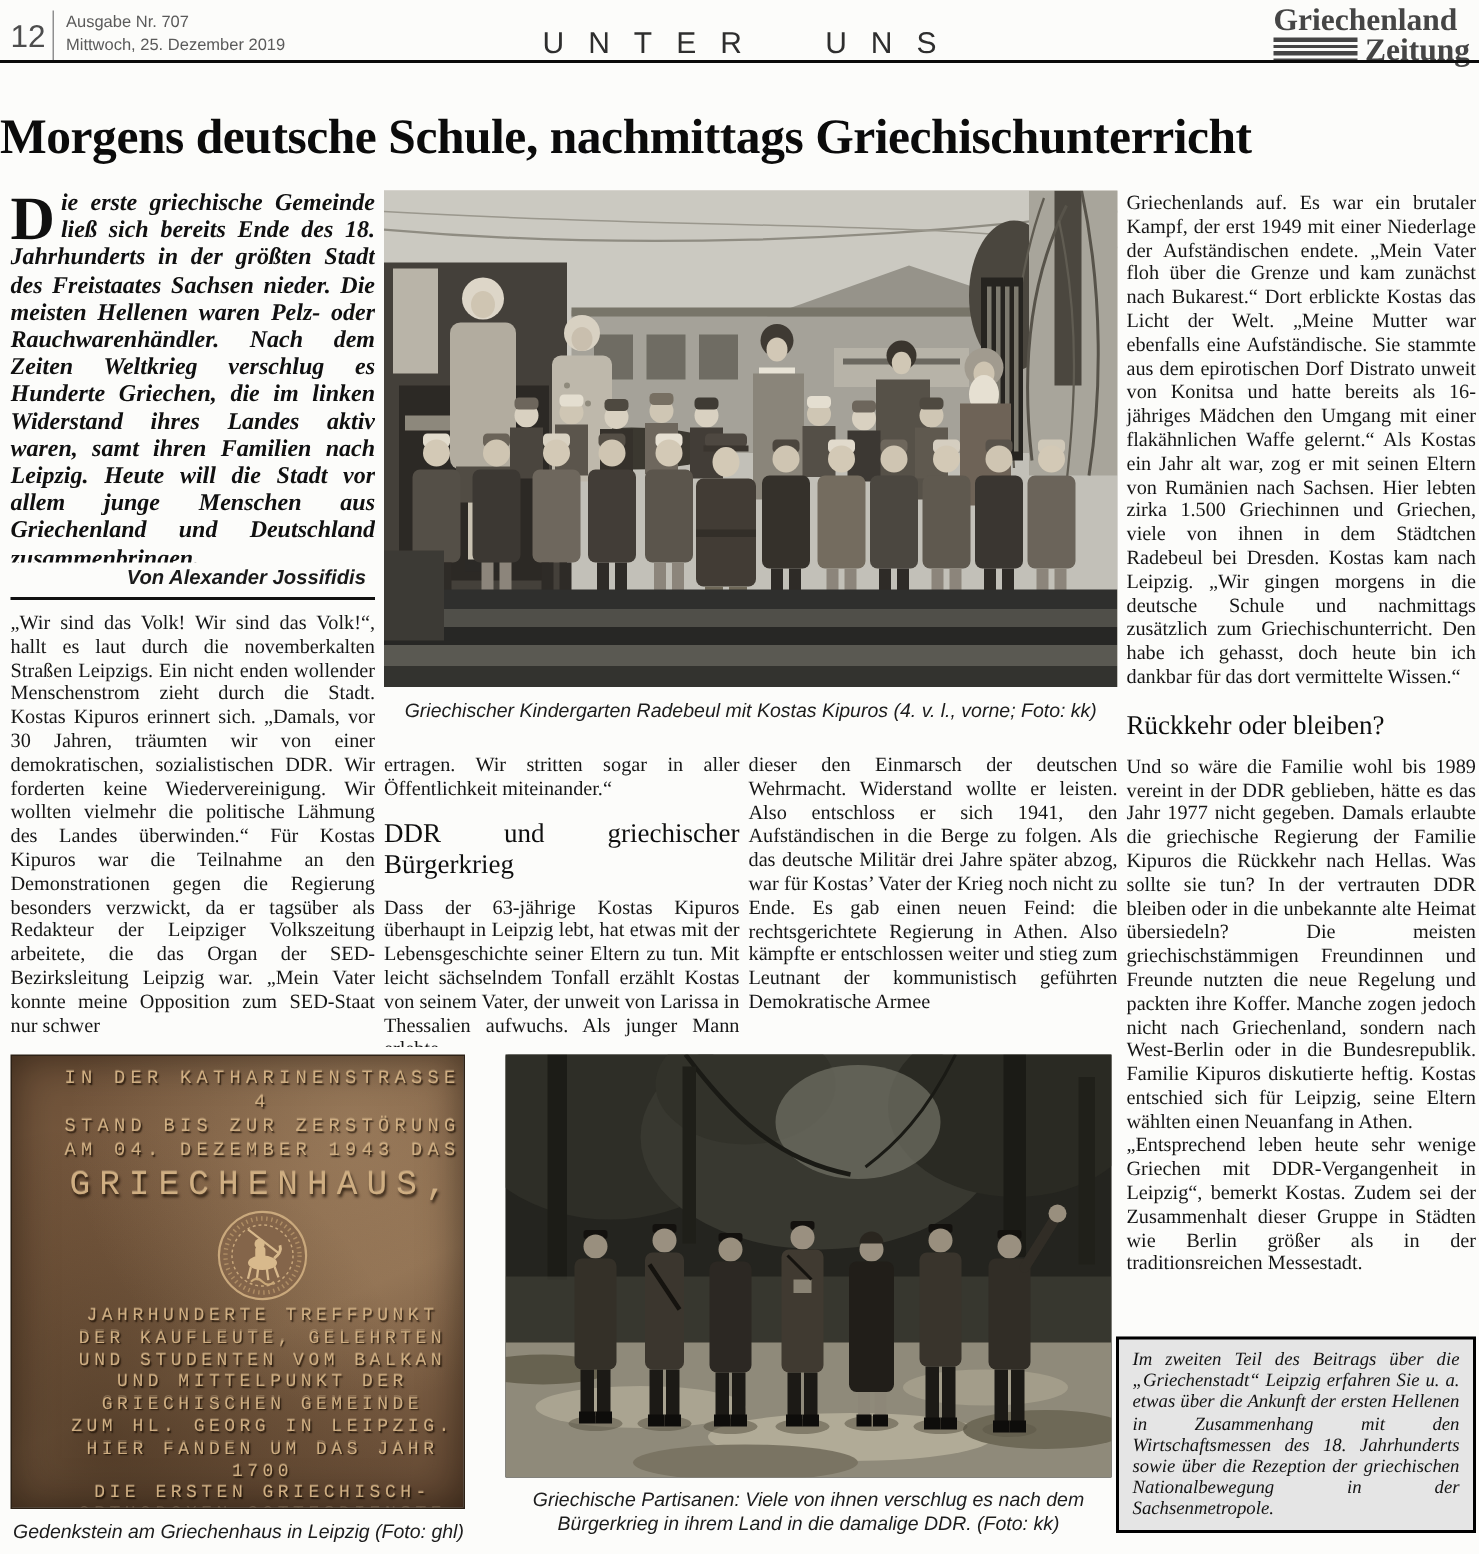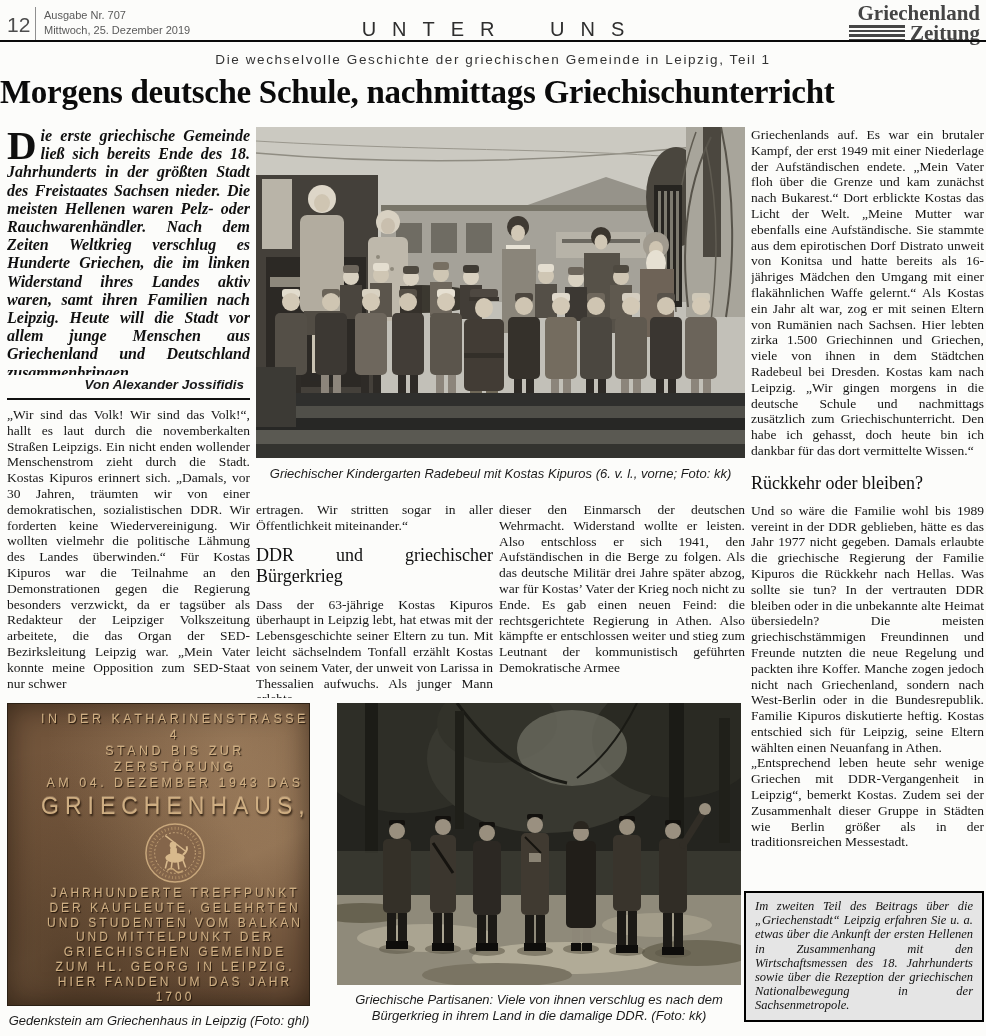--- a/index.html
+++ b/index.html
@@ -9,21 +9,21 @@
     font-family:"Liberation Serif","DejaVu Serif",serif;
   }
   .abs{position:absolute;}
   
   .pagenum{left:7px;top:13px;font:21px/24px "Liberation Sans","DejaVu Sans",sans-serif;color:#4d4d4d;}
   .hdr-divider{left:35px;top:7px;width:1px;height:33px;background:#8f8f8f;}
   .issue-block{left:44px;top:8px;font:11px/14.5px "Liberation Sans","DejaVu Sans",sans-serif;color:#5a5a5a;}
   .section-title{left:0;right:0;top:17px;text-align:center;
     font:20px/24px "Liberation Sans","DejaVu Sans",sans-serif;color:#2e2e2e;
     letter-spacing:16px;word-spacing:18px;padding-left:16px;}
-  .masthead{right:6px;top:3px;text-align:right;color:#454545;}
+  .masthead{right:6px;top:3px;text-align:left;color:#454545;}
   .masthead .l1{font:bold 21px/20px "Liberation Serif","DejaVu Serif",serif;}
   .masthead .row2{display:flex;align-items:center;justify-content:flex-end;margin-top:0;}
   .flagbars{display:inline-block;margin-right:5px;}
   .flagbars i{display:block;width:56px;height:2.5px;background:#454545;margin:2px 0;}
   .masthead .l2{font:bold 21px/20px "Liberation Serif","DejaVu Serif",serif;}
   .rule-top{left:0;right:0;top:40px;height:2px;background:#0a0a0a;}
   
   .kicker{left:0;right:0;top:52px;text-align:center;color:#333;
     font:13.5px/16px "Liberation Sans","DejaVu Sans",sans-serif;letter-spacing:1.6px;}
   .headline{left:0;right:0;top:72px;text-align:left;color:#0b0b0b;
@@ -57,21 +57,21 @@
     font:italic 12.5px/14.2px "Liberation Serif","DejaVu Serif",serif;color:#121212;}
   
   .plaque{left:7px;top:703px;width:303px;height:303px;box-sizing:border-box;
     border:1px solid #2c2115;overflow:hidden;
     background:
       radial-gradient(circle at 75% 15%, rgba(215,185,145,.28), rgba(215,185,145,0) 55%),
       radial-gradient(circle at 20% 85%, rgba(25,12,2,.45), rgba(25,12,2,0) 60%),
       linear-gradient(155deg,#6b4f37 0%,#7e5f43 35%,#8b6c4e 60%,#5f4530 100%);
     box-shadow:inset 0 0 28px rgba(15,8,0,.55);
     color:#cfae82;text-align:center;
-    font-family:Liberation Sans, sans-serif;padding-left:33px;}
+    font-family:Liberation Mono, monospace;padding-left:33px;}
   .plq-line{font-size:12.5px;line-height:16px;letter-spacing:3.5px;
     text-shadow:1px 1px 1px rgba(20,10,0,.8),0 -1px 0 rgba(255,230,190,.22);}
   .plq-top{padding-top:7px;}
   .plq-name{font-size:23px;line-height:26px;letter-spacing:6px;margin-top:2px;
     text-shadow:1px 2px 2px rgba(20,10,0,.8),0 -1px 0 rgba(255,230,190,.25);}
   .plq-seal{display:block;margin:3px auto 2px auto;}
   .plq-bottom .plq-line{font-size:12px;line-height:14.8px;letter-spacing:3px;}
   .plq-footer{display:flex;justify-content:space-between;padding:4px 10px 0 10px;}
   .plq-footer i{display:block;height:3px;background:rgba(215,185,145,.38);}
   .caption-plaque{left:0;top:1013px;width:318px;}
@@ -98,21 +98,20 @@
           <i></i>
           <i></i>
           <i></i>
           <i></i>
         </span>
       <span class="l2">Zeitung</span>
     </div>
   </div>
   <div class="abs rule-top"></div>
 
-  <div class="abs kicker">Die wechselvolle Geschichte der griechischen Gemeinde in Leipzig, Teil 1</div>
   <div class="abs headline">Morgens deutsche Schule, nachmittags Griechischunterricht</div>
 
   <div class="abs intro just"><span class="dropcap">D</span><span>ie erste griechische Gemeinde ließ sich bereits Ende des 18. Jahrhunderts in der größten Stadt des Freistaates Sachsen nieder. Die meisten Hellenen waren Pelz- oder Rauchwarenhändler. Nach dem Zeiten Weltkrieg verschlug es Hunderte Griechen, die im linken Widerstand ihres Landes aktiv waren, samt ihren Familien nach Leipzig. Heute will die Stadt vor allem junge Menschen aus Griechenland und Deutschland zusammenbringen.</span></div>
   <div class="abs byline">Von Alexander Jossifidis</div>
   <div class="abs rule-byline"></div>
   <div class="abs left-par body-text just">„Wir sind das Volk! Wir sind das Volk!“, hallt es laut durch die novemberkalten Straßen Leipzigs. Ein nicht enden wollender Menschenstrom zieht durch die Stadt. Kostas Kipuros erinnert sich. „Damals, vor 30 Jahren, träumten wir von einer demokratischen, sozialistischen DDR. Wir forderten keine Wiedervereinigung. Wir wollten vielmehr die politische Lähmung des Landes überwinden.“ Für Kostas Kipuros war die Teilnahme an den Demonstrationen gegen die Regierung besonders verzwickt, da er tagsüber als Redakteur der Leipziger Volkszeitung arbeitete, die das Organ der SED-Bezirksleitung Leipzig war. „Mein Vater konnte meine Opposition zum SED-Staat nur schwer</div>
 
   <div class="abs photo1">
     <svg width="489" height="331" viewBox="0 0 489 331" xmlns="http://www.w3.org/2000/svg">
       <rect width="489" height="331" fill="#c2c0b8"></rect>
@@ -291,21 +290,21 @@
       </g>
 
       <rect x="0" y="266" width="489" height="13" fill="#2f2f2d"></rect>
       <rect x="0" y="279" width="489" height="12" fill="#504f49"></rect>
       <rect x="0" y="291" width="489" height="12" fill="#272725"></rect>
       <rect x="0" y="303" width="489" height="14" fill="#5a5952"></rect>
       <rect x="0" y="317" width="489" height="14" fill="#33332f"></rect>
       <rect x="0" y="240" width="40" height="60" fill="#3c3a35"></rect>
     </svg>
   </div>
-  <div class="abs caption caption1">Griechischer Kindergarten Radebeul mit Kostas Kipuros (6. v. l., vorne; Foto: kk)</div>
+  <div class="abs caption caption1">Griechischer Kindergarten Radebeul mit Kostas Kipuros (4. v. l., vorne; Foto: kk)</div>
 
   <div class="abs midcols">
     <div class="colA body-text just">
       <div>ertragen. Wir stritten sogar in aller Öffentlichkeit miteinander.“</div>
       <div class="subhead">DDR und griechischer Bürgerkrieg</div>
       <div>Dass der 63-jährige Kostas Kipuros überhaupt in Leipzig lebt, hat etwas mit der Lebensgeschichte seiner Eltern zu tun. Mit leicht sächselndem Tonfall erzählt Kostas von seinem Vater, der unweit von Larissa in Thessalien aufwuchs. Als junger Mann erlebte</div>
     </div>
     <div class="colB body-text just">
       <div>dieser den Einmarsch der deutschen Wehrmacht. Widerstand wollte er leisten. Also entschloss er sich 1941, den Aufständischen in die Berge zu folgen. Als das deutsche Militär drei Jahre später abzog, war für Kostas’ Vater der Krieg noch nicht zu Ende. Es gab einen neuen Feind: die rechtsgerichtete Regierung in Athen. Also kämpfte er entschlossen weiter und stieg zum Leutnant der kommunistisch geführten Demokratische Armee</div>
     </div>

